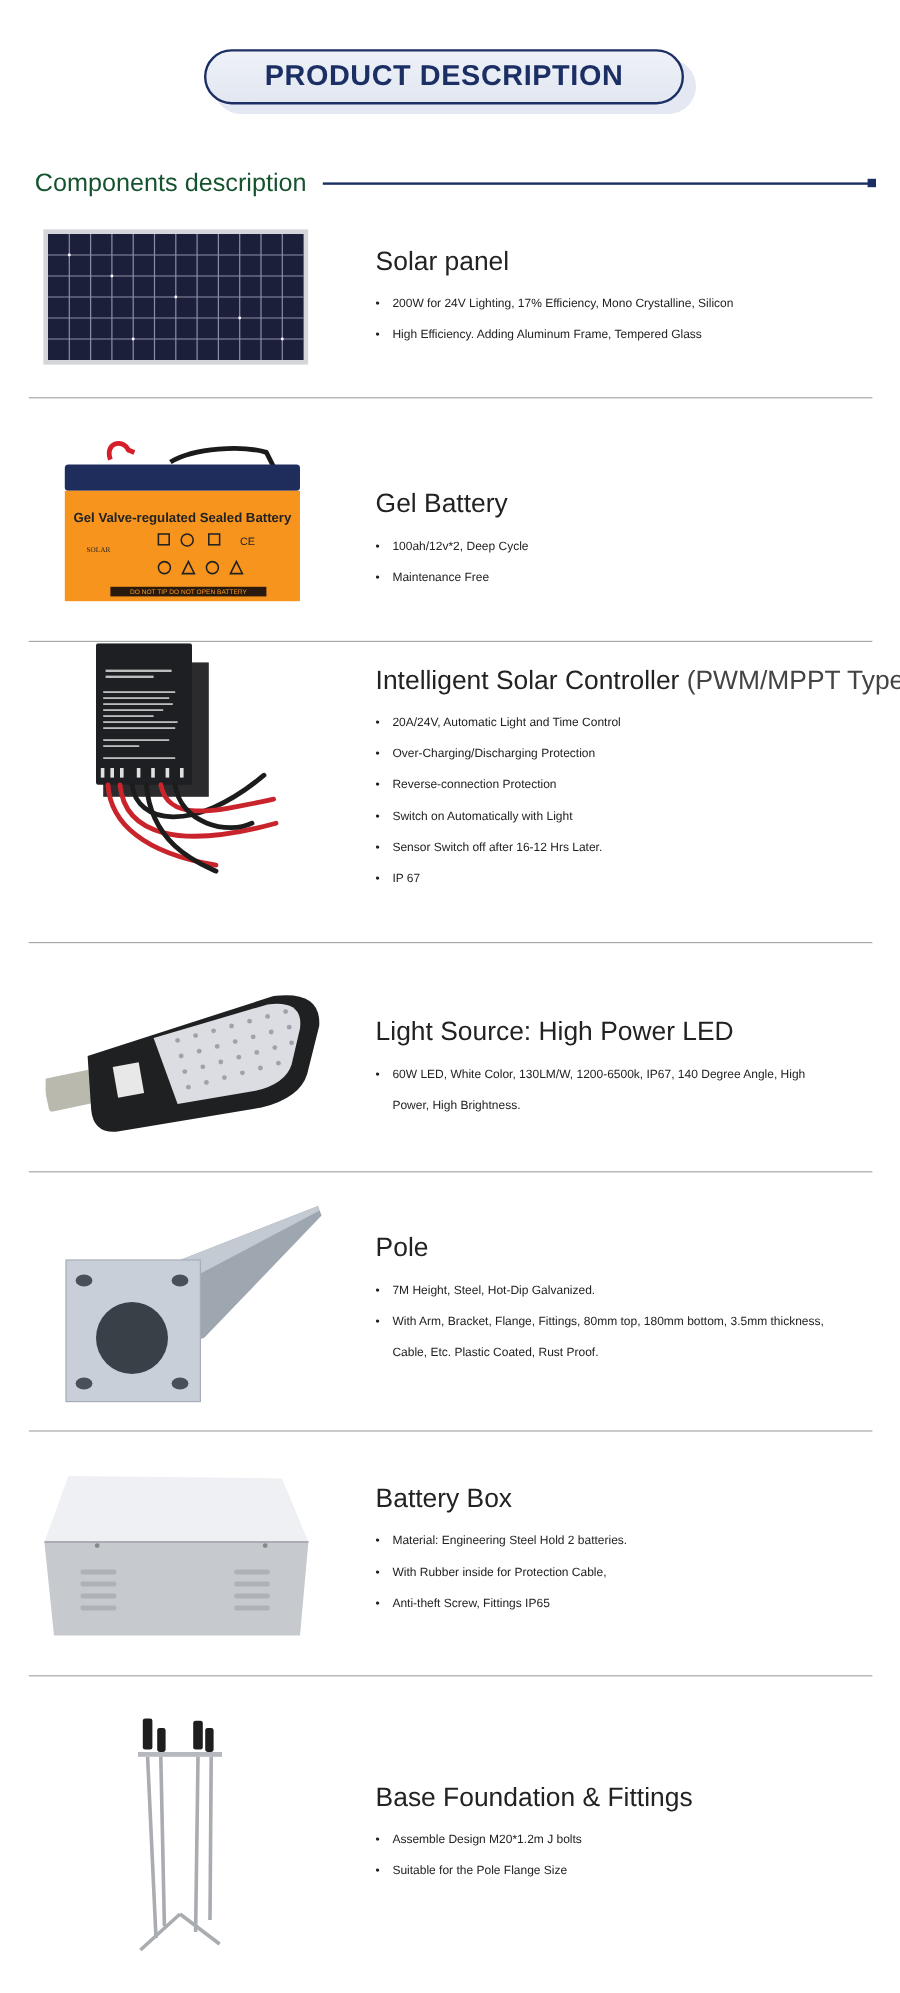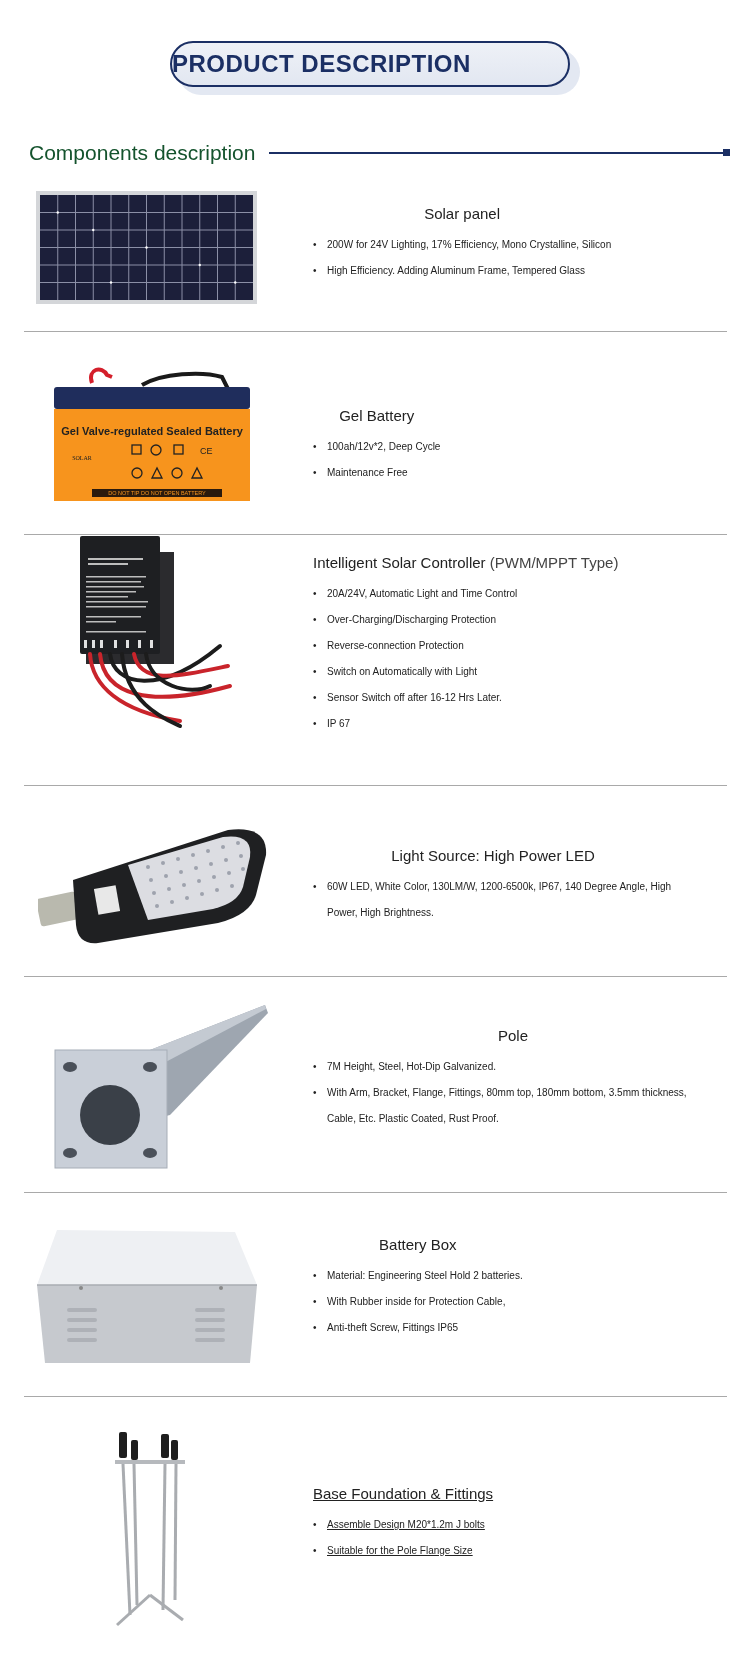--- a/index.html
+++ b/index.html
@@ -1,34 +1,34 @@
 <!DOCTYPE html>
 <html><head>
 <meta charset="utf-8">
 <style>
   * { box-sizing: border-box; margin: 0; padding: 0; }
   html, body { width: 750px; background: #ffffff; }
   body { font-family: "Liberation Sans", "DejaVu Sans", sans-serif; color: #222; position: relative; height: 1661px; overflow: hidden; }
 
   .banner { position: absolute; left: 170px; top: 41px; width: 412px; height: 48px; }
   .banner-shadow { position: absolute; left: 8px; top: 8px; width: 402px; height: 46px; border-radius: 24px; background: #e3e8f2; }
-  .banner-pill { position: absolute; left: 0; top: 0; width: 400px; height: 46px; border-radius: 24px; border: 2px solid #1b2f64; background: linear-gradient(#eef1f7, #e2e7f1); display:flex; align-items:center; justify-content:flex-start; }
+  .banner-pill { position: absolute; left: 0; top: 0; width: 400px; height: 46px; border-radius: 24px; border: 2px solid #1b2f64; background: linear-gradient(#eef1f7, #e2e7f1); display:flex; align-items:center; justify-content:center; }
   .banner-pill span { font-size: 24px; font-weight: bold; color: #1b2f64; letter-spacing: 0.5px; }
 
   .comp-header { position: absolute; left: 29px; top: 138px; width: 700px; height: 30px; display: flex; align-items: center; }
   .comp-header .title { font-size: 21px; color: #14532d; white-space: nowrap; }
   .comp-header .line { flex: 1; height: 2px; background: #1b2f64; margin-left: 14px; position: relative; }
   .comp-header .line .dot { position: absolute; right: -1px; top: -3px; width: 7px; height: 7px; background: #1b2f64; }
 
   .section { position: absolute; left: 0; width: 750px; }
   .divider { position: absolute; left: 24px; width: 703px; height: 1px; background: #a9a9a9; }
 
   .img-box { position: absolute; }
   .text-box { position: absolute; left: 313px; }
-  .text-box h3 { font-size: 15px; font-weight: normal; color: #222; margin-bottom: 10px; white-space: nowrap; text-align: center; }
+  .text-box h3 { font-size: 22px; font-weight: normal; color: #222; margin-bottom: 10px; white-space: nowrap; }
   .text-box h3 .sub { color: #444; }
   .text-box ul { list-style: none; }
   .text-box li { font-size: 10px; line-height: 26px; color: #222; padding-left: 14px; position: relative; white-space: nowrap; }
   .text-box li::before { content: "•"; position: absolute; left: 0; top: 0; }
   .text-box li.wrap { white-space: normal; width: 400px; }
 </style>
 </head>
 <body>
 
 <div class="banner">
@@ -288,20 +288,20 @@
           <line x1="78" y1="190" x2="45" y2="165"></line>
       </g>
       <g fill="#1e1e1e">
         <rect x="14" y="2" width="8" height="26" rx="2"></rect>
           <rect x="26" y="10" width="7" height="20" rx="2"></rect>
         <rect x="56" y="4" width="8" height="24" rx="2"></rect>
           <rect x="66" y="10" width="7" height="20" rx="2"></rect>
       </g>
     </svg>
   </div>
-  <div class="text-box" style="top:85px;text-decoration:underline;">
+  <div class="text-box" style="top:85px;">
     <h3>Base Foundation &amp; Fittings</h3>
     <ul>
       <li>Assemble Design M20*1.2m J bolts</li>
       <li>Suitable for the Pole Flange Size</li>
     </ul>
   </div>
 </div>
 
 </body></html>

